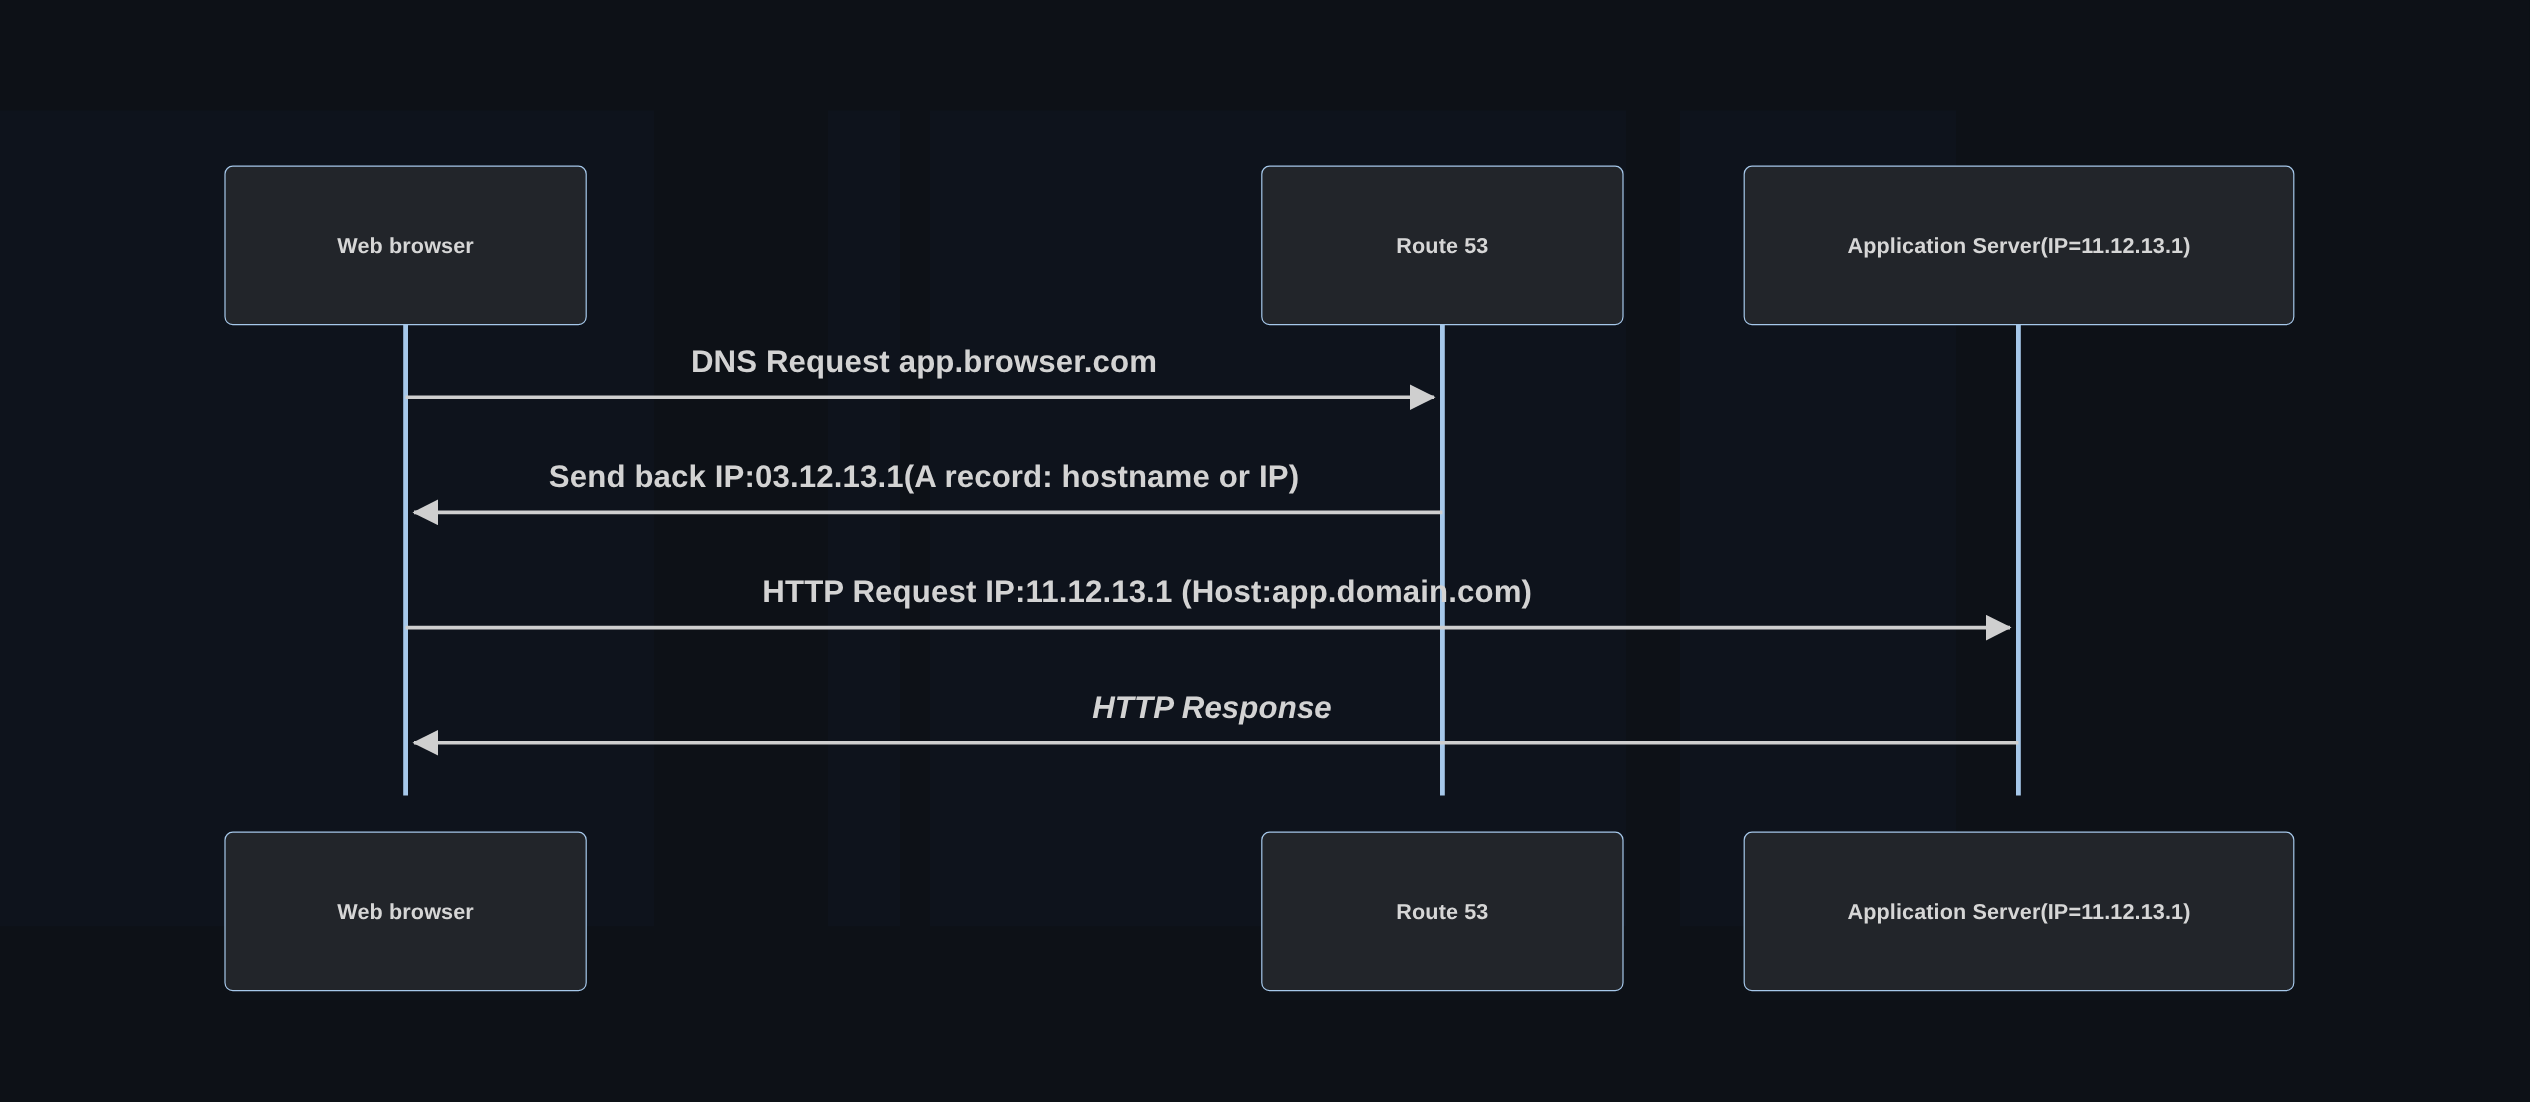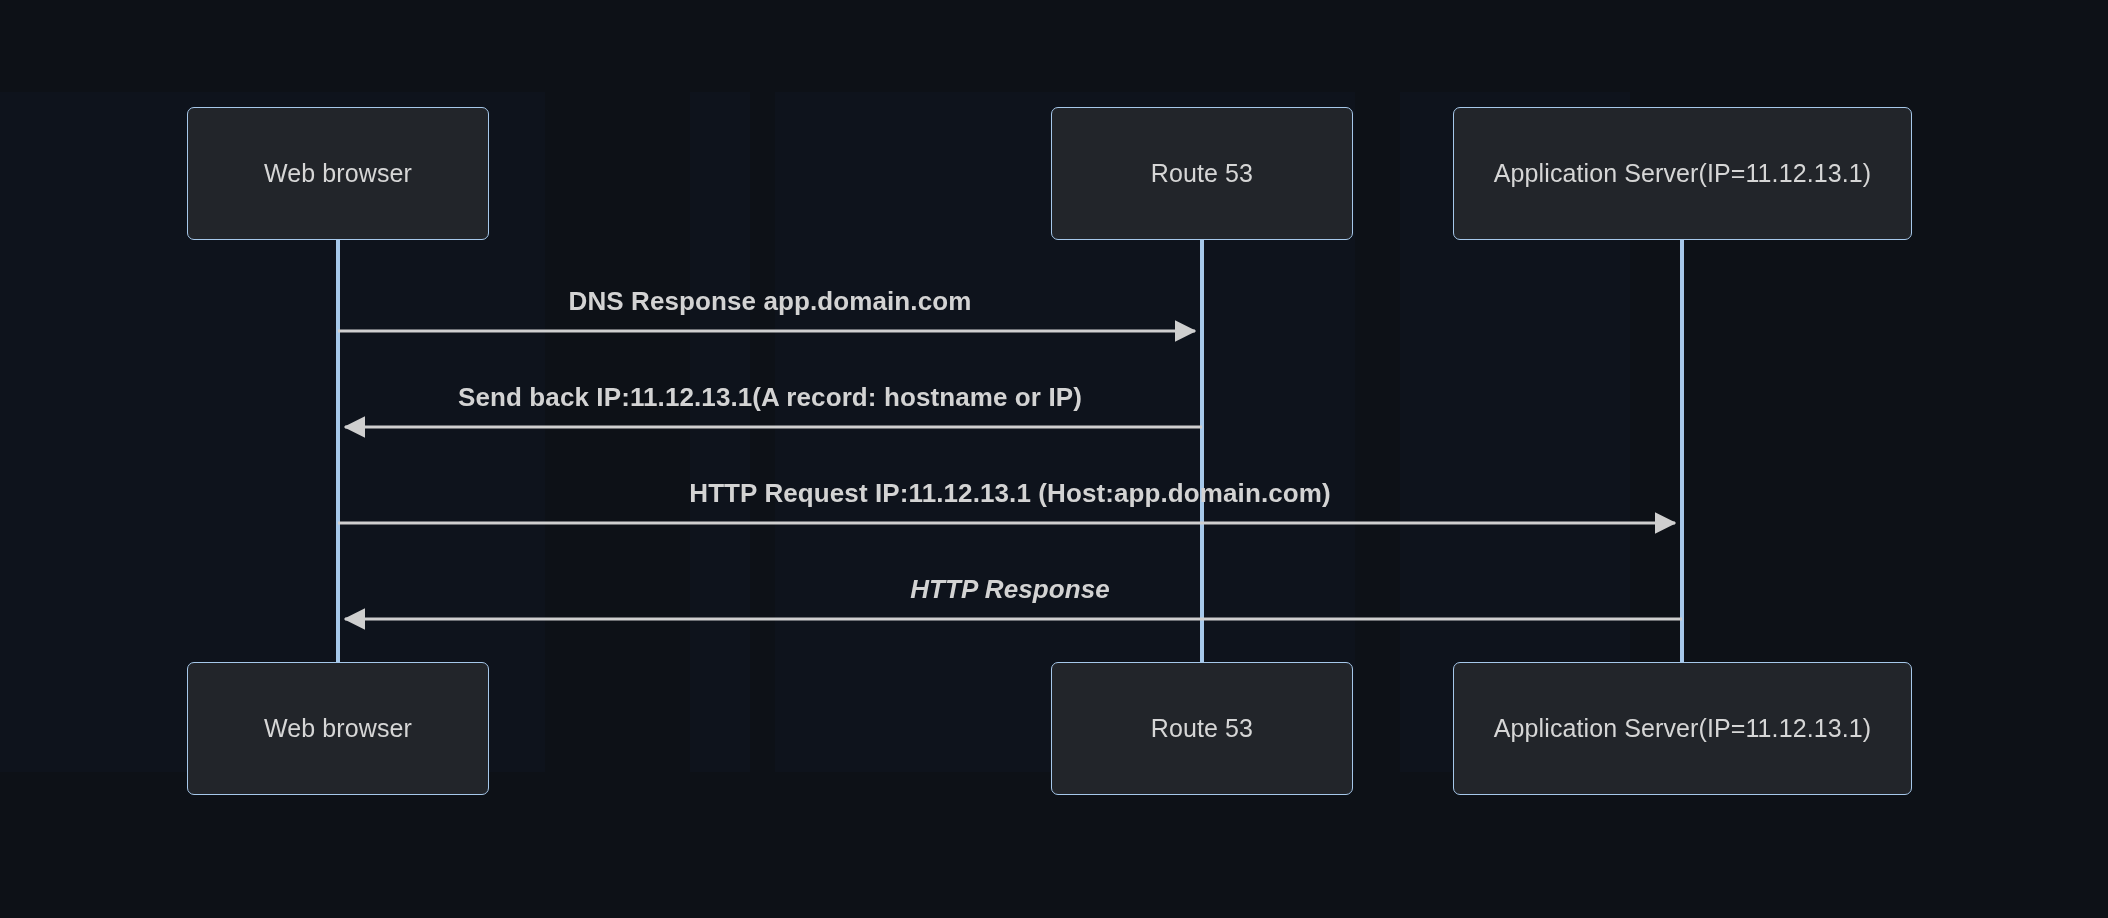--- a/index.html
+++ b/index.html
@@ -42,24 +42,25 @@
   .participant {
     position: absolute;
     box-sizing: border-box;
     background: #22252a;
     border: 1.6px solid #a6c8ea;
     border-radius: 7px;
     display: flex;
     align-items: center;
     justify-content: center;
     color: #d6d6d6;
-    font-size: 25px;
-    font-weight: 400;
+    font-size: 18px;
+    font-weight: 700;
     letter-spacing: 0.1px;
     white-space: nowrap;
+    margin-top: 31px;
   }
   .participant .p-label {
     display: block;
     line-height: 1;
   }
 
   
   .msg-label {
     position: absolute;
     color: #d3d3d3;
@@ -123,21 +124,21 @@
   </div>
 
   <div class="participant" style="left:1051px; top:662px; width:302px; height:133px;">
     <span class="p-label">Route 53</span>
   </div>
 
   <div class="participant" style="left:1453px; top:662px; width:459px; height:133px;">
     <span class="p-label">Application Server(IP=11.12.13.1)</span>
   </div>
 
-  <div class="msg-label" style="left:770px; top:288px;">DNS Response app.domain.com</div>
+  <div class="msg-label" style="left:770px; top:288px;">DNS Request app.browser.com</div>
 
-  <div class="msg-label" style="left:770px; top:384px;">Send back IP:11.12.13.1(A record: hostname or IP)</div>
+  <div class="msg-label" style="left:770px; top:384px;">Send back IP:03.12.13.1(A record: hostname or IP)</div>
 
-  <div class="msg-label" style="left:1010px; top:480px;">HTTP Request IP:11.12.13.1 (Host:app.domain.com)</div>
+  <div class="msg-label" style="left:956px; top:480px;">HTTP Request IP:11.12.13.1 (Host:app.domain.com)</div>
 
   <div class="msg-label" style="left:1010px; top:576px;font-style:italic;">HTTP Response</div>
 
 </div>
 
 </body></html>

